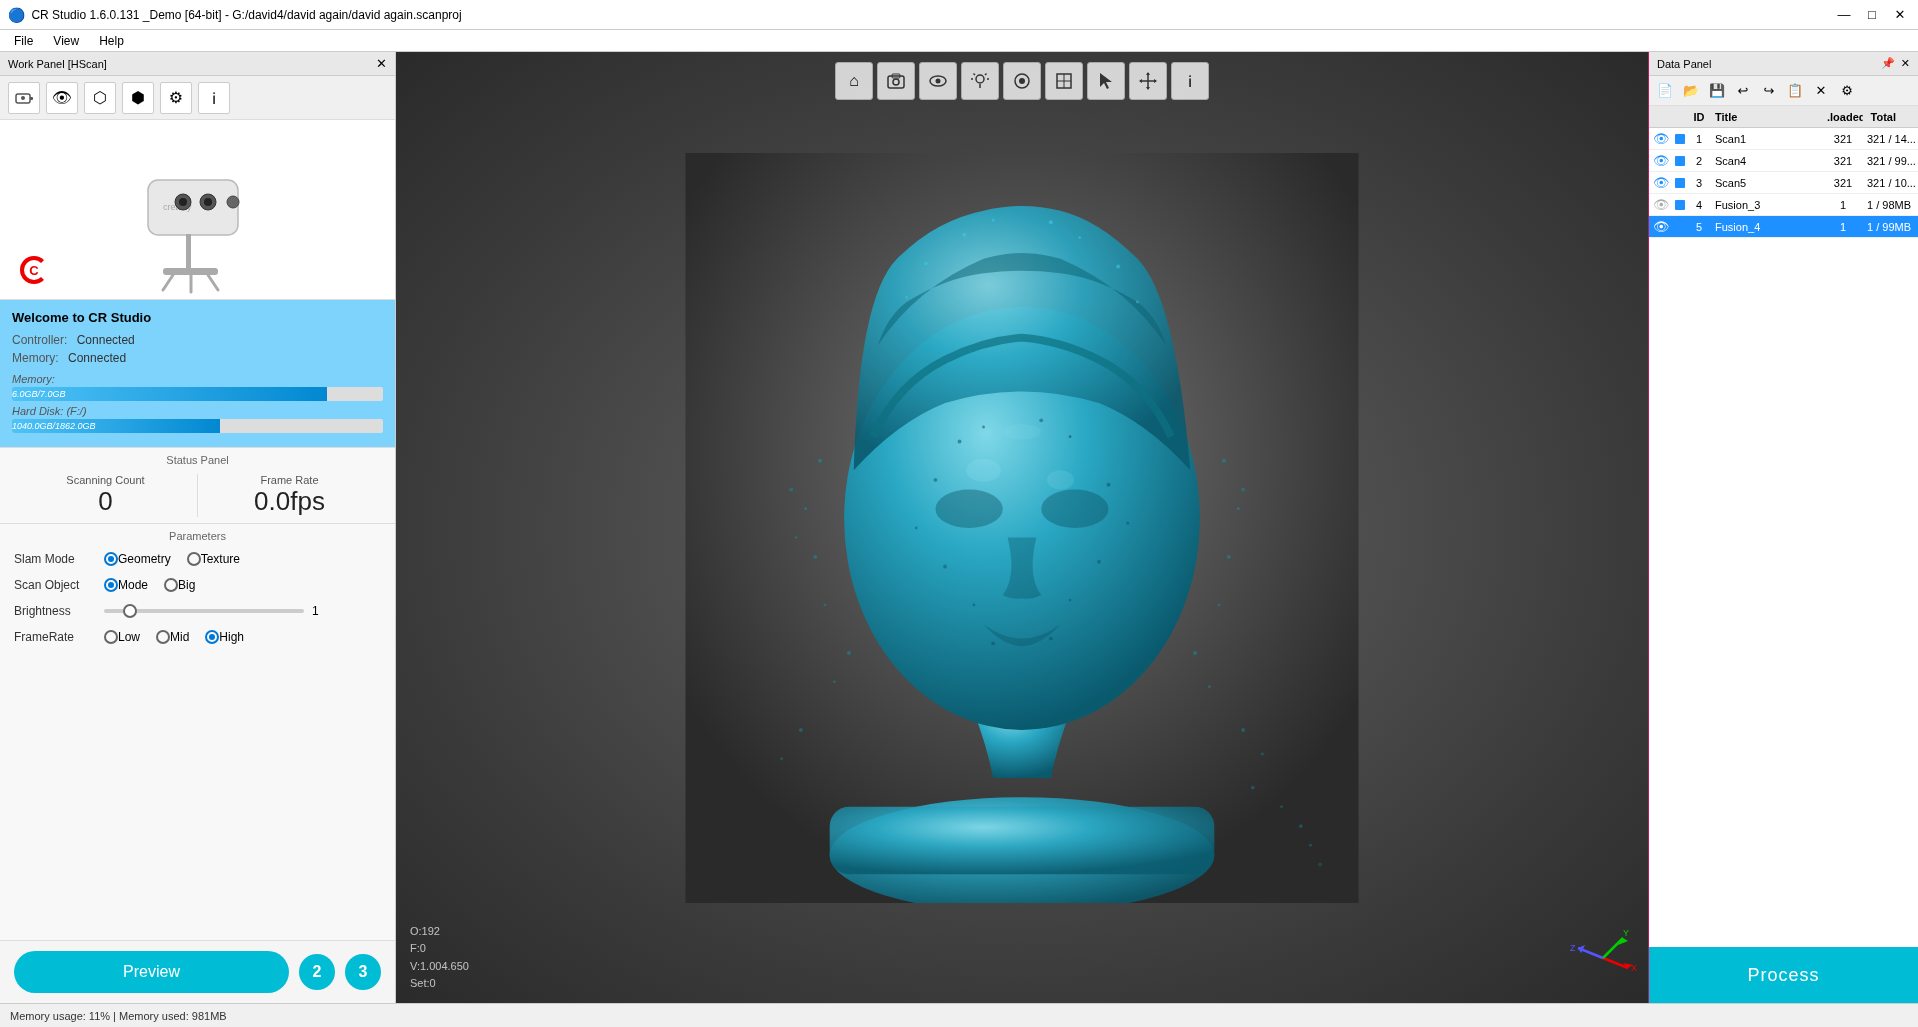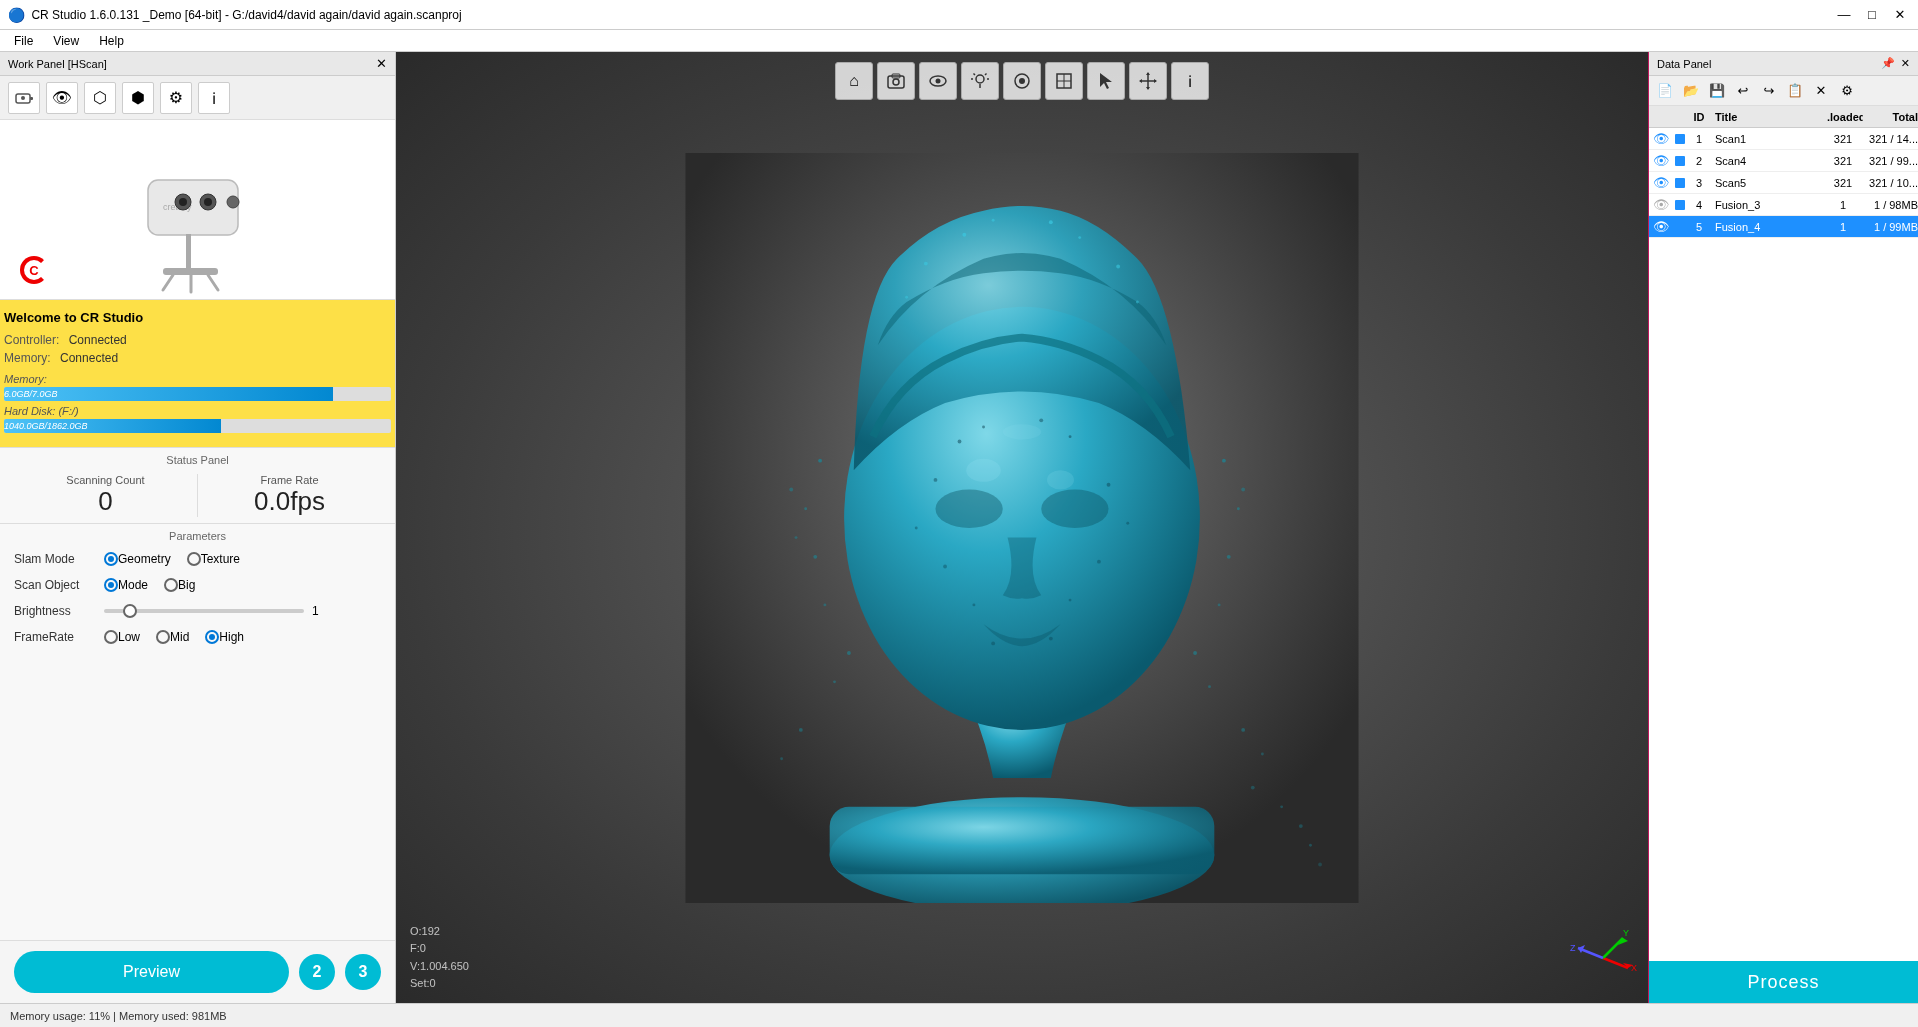--- a/index.html
+++ b/index.html
@@ -72,23 +72,23 @@
       width: 32px; height: 32px;
       border: 1px solid #ccc;
       background: #fff;
       display: flex; align-items: center; justify-content: center;
       cursor: pointer; font-size: 16px;
       border-radius: 2px;
     }
 
     
     #welcome-section {
-      padding: 10px 4px;
+      padding: 10px 12px;
       border-bottom: 1px solid #ddd;
-      background: #fde047;
+      background: #7dd3fc;
     }
     #welcome-section h3 { font-size: 13px; font-weight: bold; margin-bottom: 8px; }
     .info-row { font-size: 12px; margin-bottom: 4px; color: #333; }
     .info-label { color: #555; }
 
     
     .memory-section { margin-top: 8px; font-style: italic; }
     .mem-label { font-size: 11px; color: #555; margin-bottom: 2px; }
     .mem-bar-bg { background: #ddd; height: 14px; border-radius: 2px; overflow: hidden; margin-bottom: 4px; }
     .mem-bar-fill { height: 100%; background: linear-gradient(to right, #4fc3f7, #0288d1); display: flex; align-items: center; font-size: 9px; color: #fff; }
@@ -280,25 +280,25 @@
       font-size: 11px;
     }
     .dt-row.active { background: #1e90ff; color: #fff; }
     .dt-cell { padding: 0 4px; overflow: hidden; white-space: nowrap; }
     .dt-eye { width: 22px; text-align: center; }
     .dt-color { width: 16px; }
     .dt-color-box { width: 10px; height: 10px; border-radius: 1px; }
     .dt-id { width: 24px; text-align: center; }
     .dt-title { flex: 1; }
     .dt-loaded { width: 40px; text-align: center; }
-    .dt-total { width: 55px; text-align: right; padding-right: 0; }
+    .dt-total { width: 55px; text-align: right; padding-right: 22px; }
 
     
     #process-btn {
-      height: 42px;
+      height: 56px;
       background: #00bcd4;
       color: #fff;
       border: none;
       font-size: 18px;
       cursor: pointer;
       font-weight: 500;
       letter-spacing: 1px;
     }
 
     

